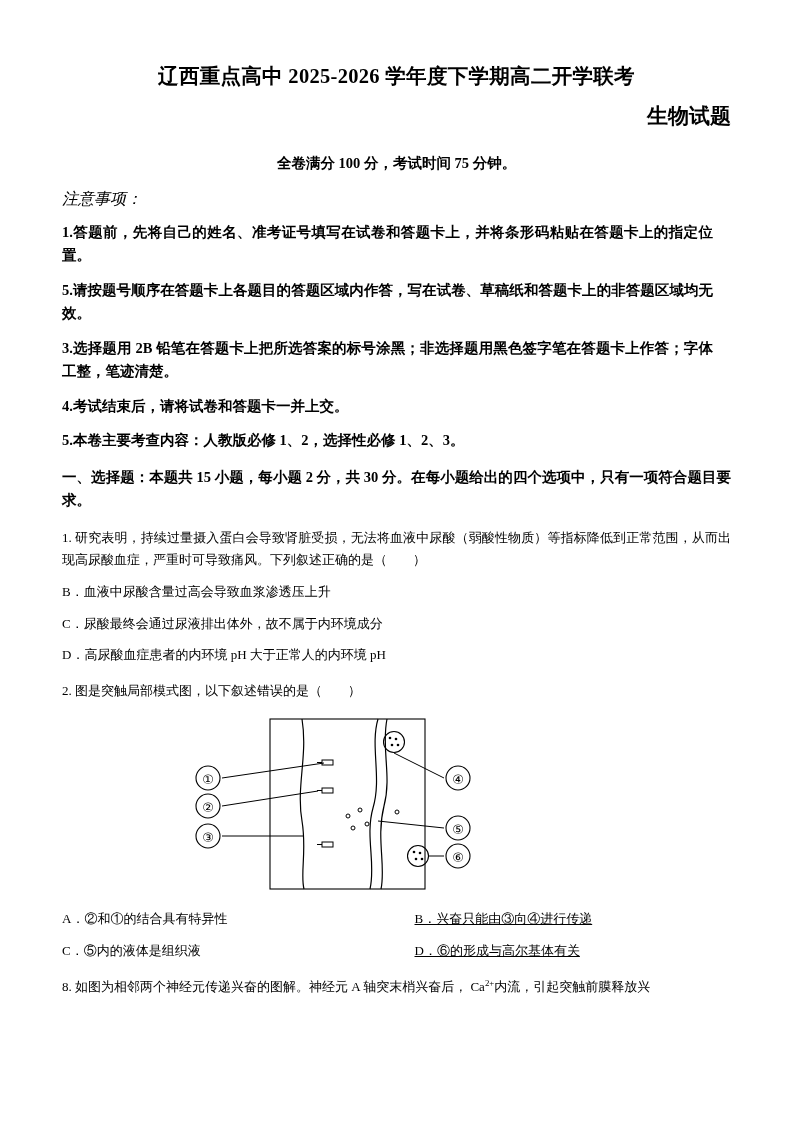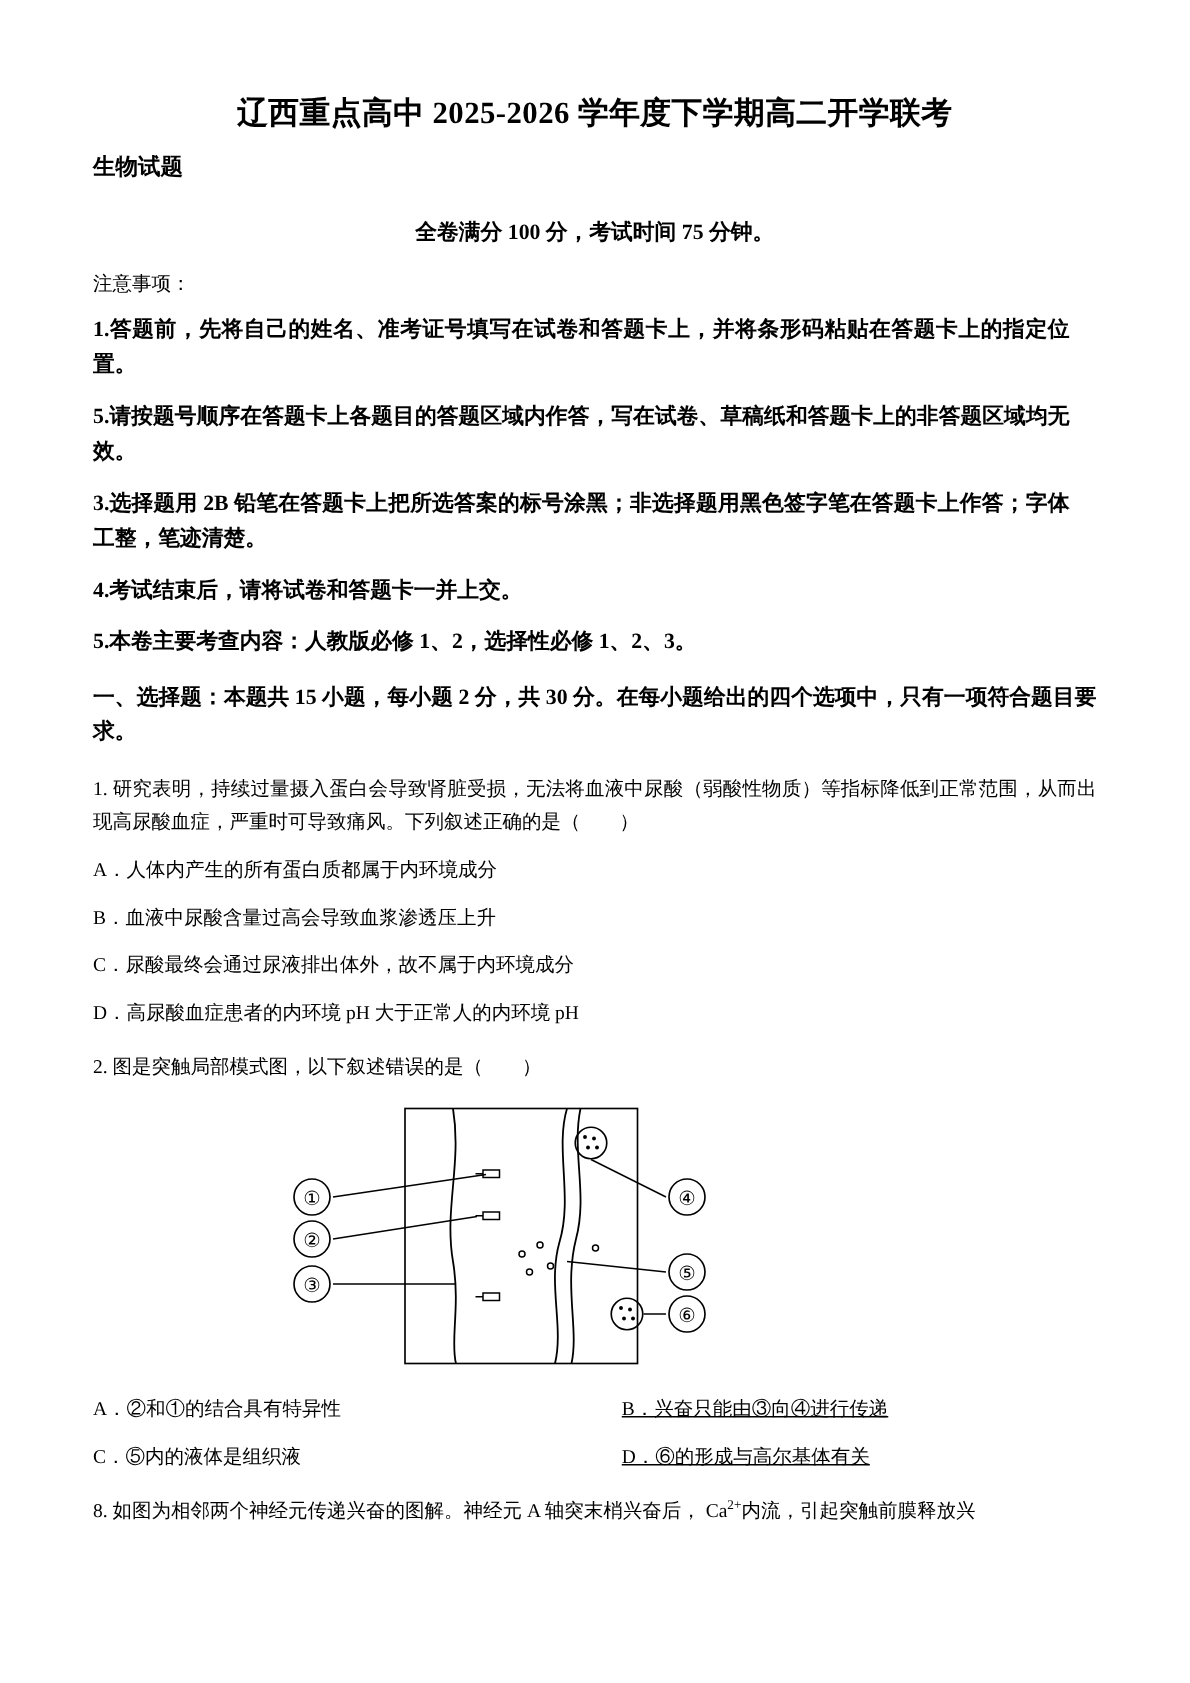--- a/index.html
+++ b/index.html
@@ -23,35 +23,36 @@
   }
   .title-main {
     text-align: center;
     font-size: 20.5px;
     font-weight: bold;
     letter-spacing: 0.3px;
     margin: 14px 0 0 0;
     line-height: 1.45;
   }
   .title-sub {
-    text-align: left;
-    font-size: 15px;
+    text-align: right;
+    font-size: 21px;
     font-weight: bold;
     margin: 10px 0 0 0;
   }
   .exam-meta {
     text-align: center;
     font-size: 14.5px;
     font-weight: bold;
     margin: 24px 0 0 0;
     font-family: Liberation Serif, serif;
   }
   .notice-head {
-    font-size: 13px;
+    font-size: 16px;
     margin: 16px 0 0 0;
+    font-style: italic;
   }
   .notice-item {
     font-size: 14.5px;
     font-weight: bold;
     margin: 11px 18px 0 0;
     line-height: 1.62;
     text-align: justify;
   }
   .section-head {
     font-size: 14.5px;
@@ -117,21 +118,20 @@
 
   <div class="notice-item">1.答题前，先将自己的姓名、准考证号填写在试卷和答题卡上，并将条形码粘贴在答题卡上的指定位置。</div>
   <div class="notice-item">5.请按题号顺序在答题卡上各题目的答题区域内作答，写在试卷、草稿纸和答题卡上的非答题区域均无效。</div>
   <div class="notice-item">3.选择题用 2B 铅笔在答题卡上把所选答案的标号涂黑；非选择题用黑色签字笔在答题卡上作答；字体工整，笔迹清楚。</div>
   <div class="notice-item">4.考试结束后，请将试卷和答题卡一并上交。</div>
   <div class="notice-item">5.本卷主要考查内容：人教版必修 1、2，选择性必修 1、2、3。</div>
 
   <div class="section-head">一、选择题：本题共 15 小题，每小题 2 分，共 30 分。在每小题给出的四个选项中，只有一项符合题目要求。</div>
 
   <div class="q-stem">1. 研究表明，持续过量摄入蛋白会导致肾脏受损，无法将血液中尿酸（弱酸性物质）等指标降低到正常范围，从而出现高尿酸血症，严重时可导致痛风。下列叙述正确的是（　　）</div>
-  <div class="q-opt">A．人体内产生的所有蛋白质都属于内环境成分</div>
   <div class="q-opt">B．血液中尿酸含量过高会导致血浆渗透压上升</div>
   <div class="q-opt">C．尿酸最终会通过尿液排出体外，故不属于内环境成分</div>
   <div class="q-opt">D．高尿酸血症患者的内环境 pH 大于正常人的内环境 pH</div>
 
   <div class="q-stem">2. 图是突触局部模式图，以下叙述错误的是（　　）</div>
 
   <div class="figure-wrap">
     <svg width="430" height="180" viewBox="0 0 430 180">
 
       <rect x="88" y="3" width="155" height="170" fill="none" stroke="#000" stroke-width="1.1"></rect>

